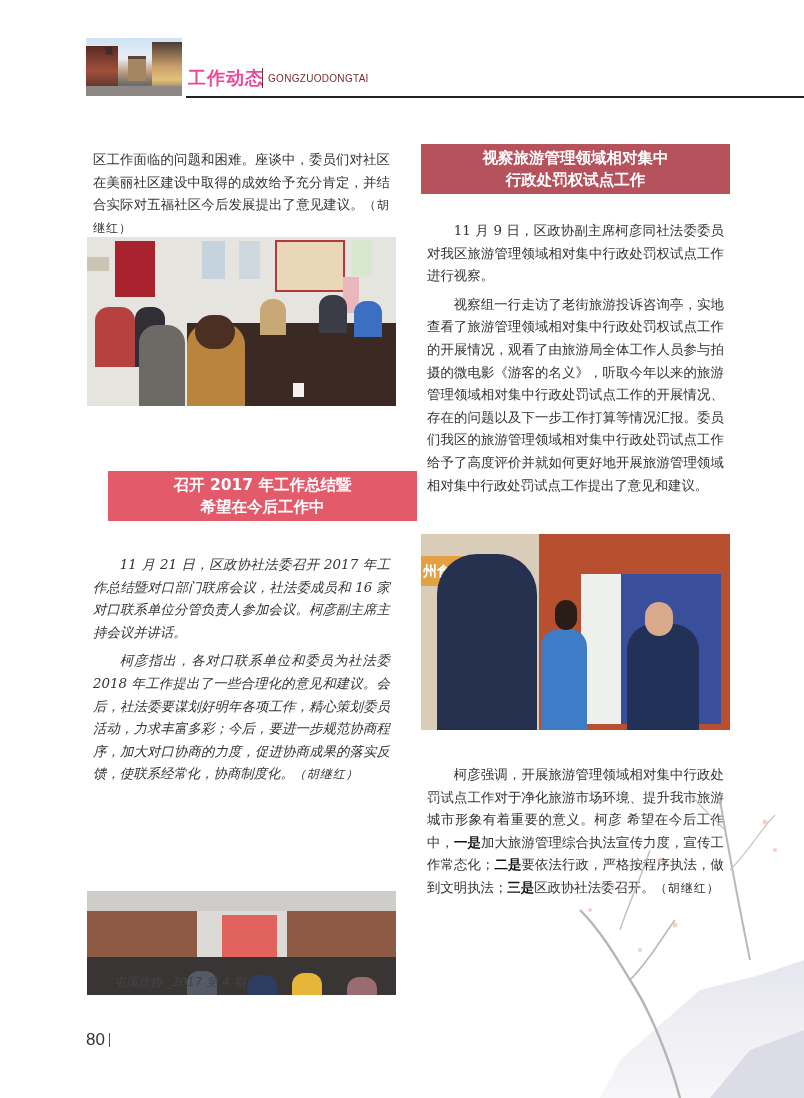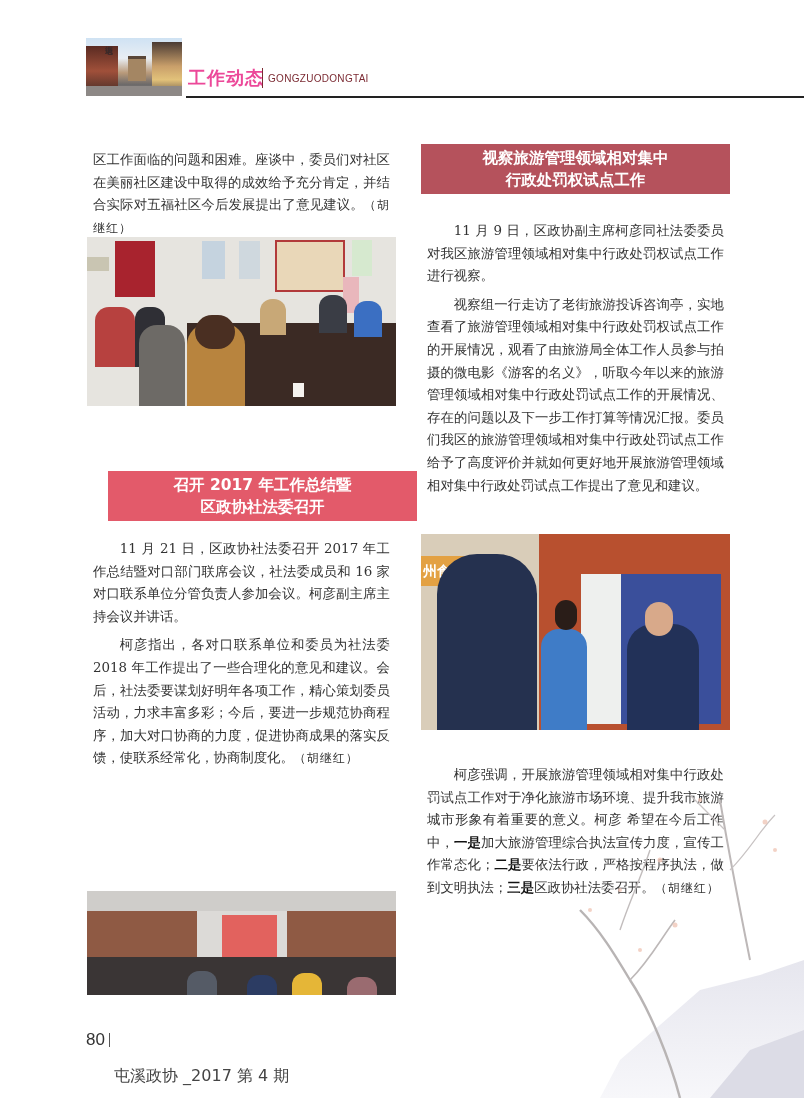--- a/index.html
+++ b/index.html
@@ -56,21 +56,21 @@
   .photo2 { left:421px; top:534px; width:309px; height:196px; background:#c9b9a6; }
   .photo3 { left:87px; top:891px; width:309px; height:104px; background:#8f5a44; }
   .shape { position:absolute; }
 
   
   .ink { left:560px; top:760px; width:244px; height:338px; pointer-events:none; }
 
   
   .pg-num { left:86px; top:1030px; font-family:"Liberation Sans",sans-serif; font-size:17px; color:#333; }
   .pg-sep { left:109px; top:1033px; width:1px; height:14px; background:#555; }
-  .pg-mag { left:114px; top:1066px; font-family:"DejaVu Sans","Liberation Sans",sans-serif; font-size:16px; color:#444; }
+  .pg-mag { left:114px; top:974px; font-family:"DejaVu Sans","Liberation Sans",sans-serif; font-size:12px; color:#444;font-style:italic; }
 </style>
 </head>
 <body>
 
 <div class="abs hdr-photo">
   <div class="abs bldg-l"></div>
   <div class="abs gate"></div>
   <div class="abs bldg-r"></div>
   <div class="abs street"></div>
   <div class="abs callig">屯溪老街</div>
@@ -99,24 +99,24 @@
   <div class="shape" style="left:8px;top:70px;width:40px;height:60px;background:#b7413f;border-radius:14px 14px 0 0;"></div>
   <div class="shape" style="left:48px;top:70px;width:30px;height:60px;background:#2f2f35;border-radius:12px 12px 0 0;"></div>
   <div class="shape" style="left:52px;top:88px;width:46px;height:81px;background:#6d6a66;border-radius:18px 18px 0 0;"></div>
   <div class="shape" style="left:100px;top:86px;width:58px;height:83px;background:#b8843e;border-radius:22px 22px 0 0;"></div>
   <div class="shape" style="left:108px;top:78px;width:40px;height:34px;background:#4a2f22;border-radius:20px;"></div>
   <div class="shape" style="left:206px;top:146px;width:11px;height:14px;background:#f4f2ee;"></div>
 </div>
 
 <div class="abs banner b">
   <span>召开 2017 年工作总结暨</span>
-  <span>区政协社法委召开</span>
+  <span>希望在今后工作中</span>
 </div>
 
-<div class="abs" style="left:87px; top:532px; width:309px;">
+<div class="abs" style="left:87px; top:548px; width:309px;font-style:italic;">
   <p class="para indent">11 月 21 日，区政协社法委召开 2017 年工作总结暨对口部门联席会议，社法委成员和 16 家对口联系单位分管负责人参加会议。柯彦副主席主持会议并讲话。</p>
   <p class="para indent"><span>柯彦指出，各对口联系单位和委员为社法委 2018 年工作提出了一些合理化的意见和建议。会后，社法委要谋划好明年各项工作，精心策划委员活动，力求丰富多彩；今后，要进一步规范协商程序，加大对口协商的力度，促进协商成果的落实反馈，使联系经常化，协商制度化。</span><span class="byline">（胡继红）</span></p>
 </div>
 
 <div class="abs photo photo3">
   <div class="shape" style="left:0;top:0;width:309px;height:20px;background:#cfcdca;"></div>
   <div class="shape" style="left:110px;top:20px;width:90px;height:50px;background:#dcdad7;"></div>
   <div class="shape" style="left:135px;top:24px;width:55px;height:44px;background:#e2625e;"></div>
   <div class="shape" style="left:0;top:66px;width:309px;height:38px;background:#3a3535;"></div>
   <div class="shape" style="left:100px;top:80px;width:30px;height:24px;background:#555b66;border-radius:12px 12px 0 0;"></div>

